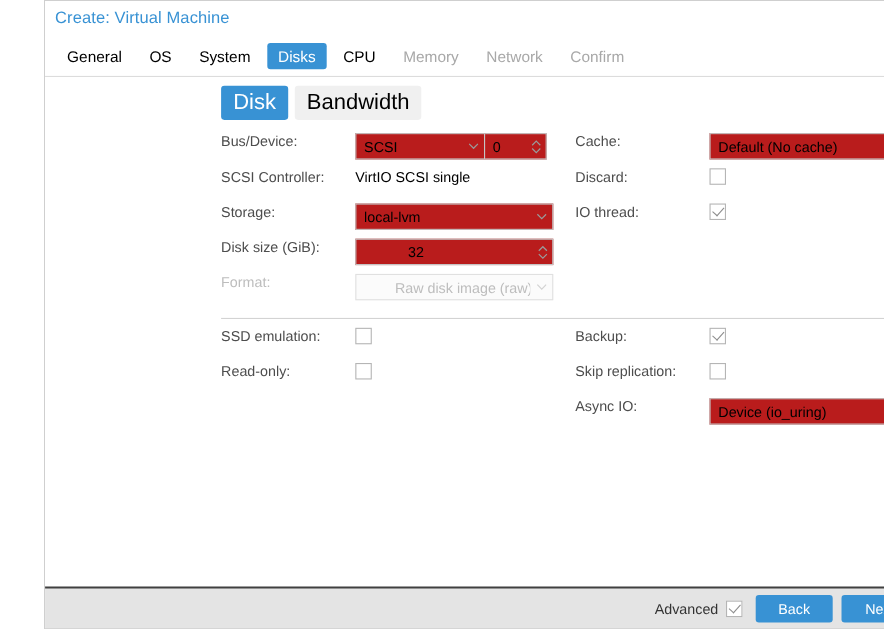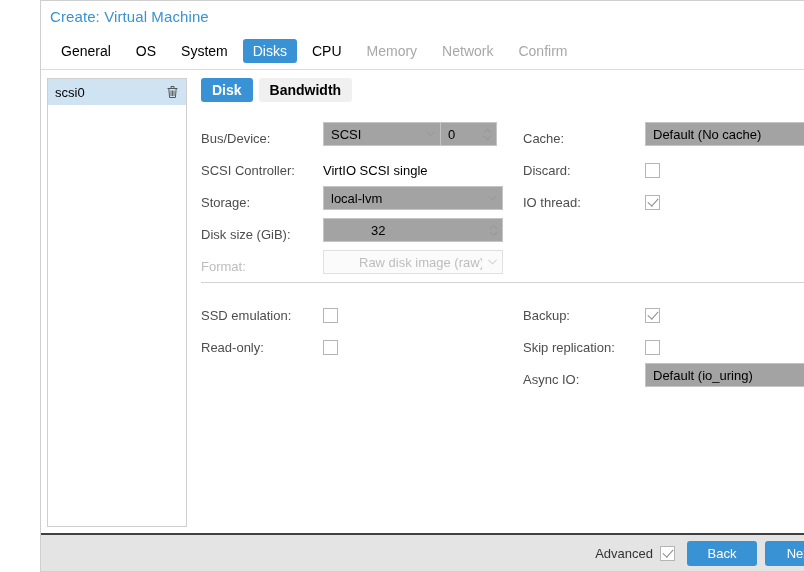--- a/index.html
+++ b/index.html
@@ -163,61 +163,60 @@
     padding: 8px 12px 0 8px;
     box-sizing: border-box;
     position: relative;
   }
   .seg-tabs {
     display: flex;
     gap: 6px;
     margin-bottom: 12px;
   }
   .seg-tab {
-    font-size: 14px;
+    font-size: 20px;
     padding: 4px 11px;
     border-radius: 3px;
     background: #f0f0f0;
     color: #000000;
     cursor: pointer;
-    font-weight: bold;
   }
   .seg-tab.active {
     background: #3892d4;
     color: #ffffff;
   }
 
   .cols {
     display: flex;
     align-items: flex-start;
   }
   .col-left  { width: 322px; flex: 0 0 322px; }
   .col-right { width: 298px; flex: 0 0 298px; margin-left: 0; }
 
   .frow {
     display: flex;
-    align-items: flex-end;
+    align-items: flex-start;
     height: 32px;
   }
   .flabel {
     font-size: 13px;
     color: #4d4d4d;
     width: 122px;
     flex: 0 0 122px;
     text-align: left;
   }
   .flabel.dim { color: #bdbdbd; }
   .fstatic { font-size: 13px; color: #000; }
 
   
   .ctrl {
     height: 24px;
     box-sizing: border-box;
     border: 1px solid #c4c4c4;
-    background: #a3a3a3;
+    background: #b91c1c;
     display: flex;
     align-items: center;
     font-size: 13px;
     color: #000;
     cursor: pointer;
   }
   .ctrl .val {
     padding: 0 4px 0 7px;
     flex: 1 1 auto;
     white-space: nowrap;
@@ -331,33 +330,20 @@
     <div class="tab active">Disks</div>
     <div class="tab">CPU</div>
     <div class="tab disabled">Memory</div>
     <div class="tab disabled">Network</div>
     <div class="tab disabled">Confirm</div>
   </div>
 
   <div class="wizard-body">
 
     <div class="left-pane">
-      <div class="disk-list">
-        <div class="disk-item selected">
-          <span class="disk-item-label">scsi0</span>
-          <span class="trash-icon">
-            <svg width="13" height="14" viewBox="0 0 13 14" aria-hidden="true">
-              <path d="M1.5 3.5h10M5 1.5h3v2H5zM2.8 3.5l.8 9h5.8l.8-9" fill="none" stroke="#555" stroke-width="1"></path>
-              <line x1="5" y1="5.5" x2="5" y2="11" stroke="#555" stroke-width="0.9"></line>
-              <line x1="6.5" y1="5.5" x2="6.5" y2="11" stroke="#555" stroke-width="0.9"></line>
-              <line x1="8" y1="5.5" x2="8" y2="11" stroke="#555" stroke-width="0.9"></line>
-            </svg>
-          </span>
-        </div>
-      </div>
     </div>
 
     <div class="right-pane">
 
       <div class="seg-tabs">
         <div class="seg-tab active">Disk</div>
         <div class="seg-tab">Bandwidth</div>
       </div>
 
       <div class="cols">
@@ -476,21 +462,21 @@
             <span class="flabel">Backup:</span>
             <span class="cbox checked"></span>
           </div>
           <div class="frow">
             <span class="flabel">Skip replication:</span>
             <span class="cbox"></span>
           </div>
           <div class="frow">
             <span class="flabel">Async IO:</span>
             <div class="ctrl sel-asyncio">
-              <span class="val">Default (io_uring)</span>
+              <span class="val">Device (io_uring)</span>
               <span class="arrow-box">
                 <svg width="9" height="6" viewBox="0 0 9 6" aria-hidden="true">
                     <path d="M0.5 0.8L4.5 4.8L8.5 0.8" fill="none" stroke="#9a9a9a" stroke-width="1.1"></path>
                   </svg>
               </span>
             </div>
           </div>
         </div>
 
       </div>

